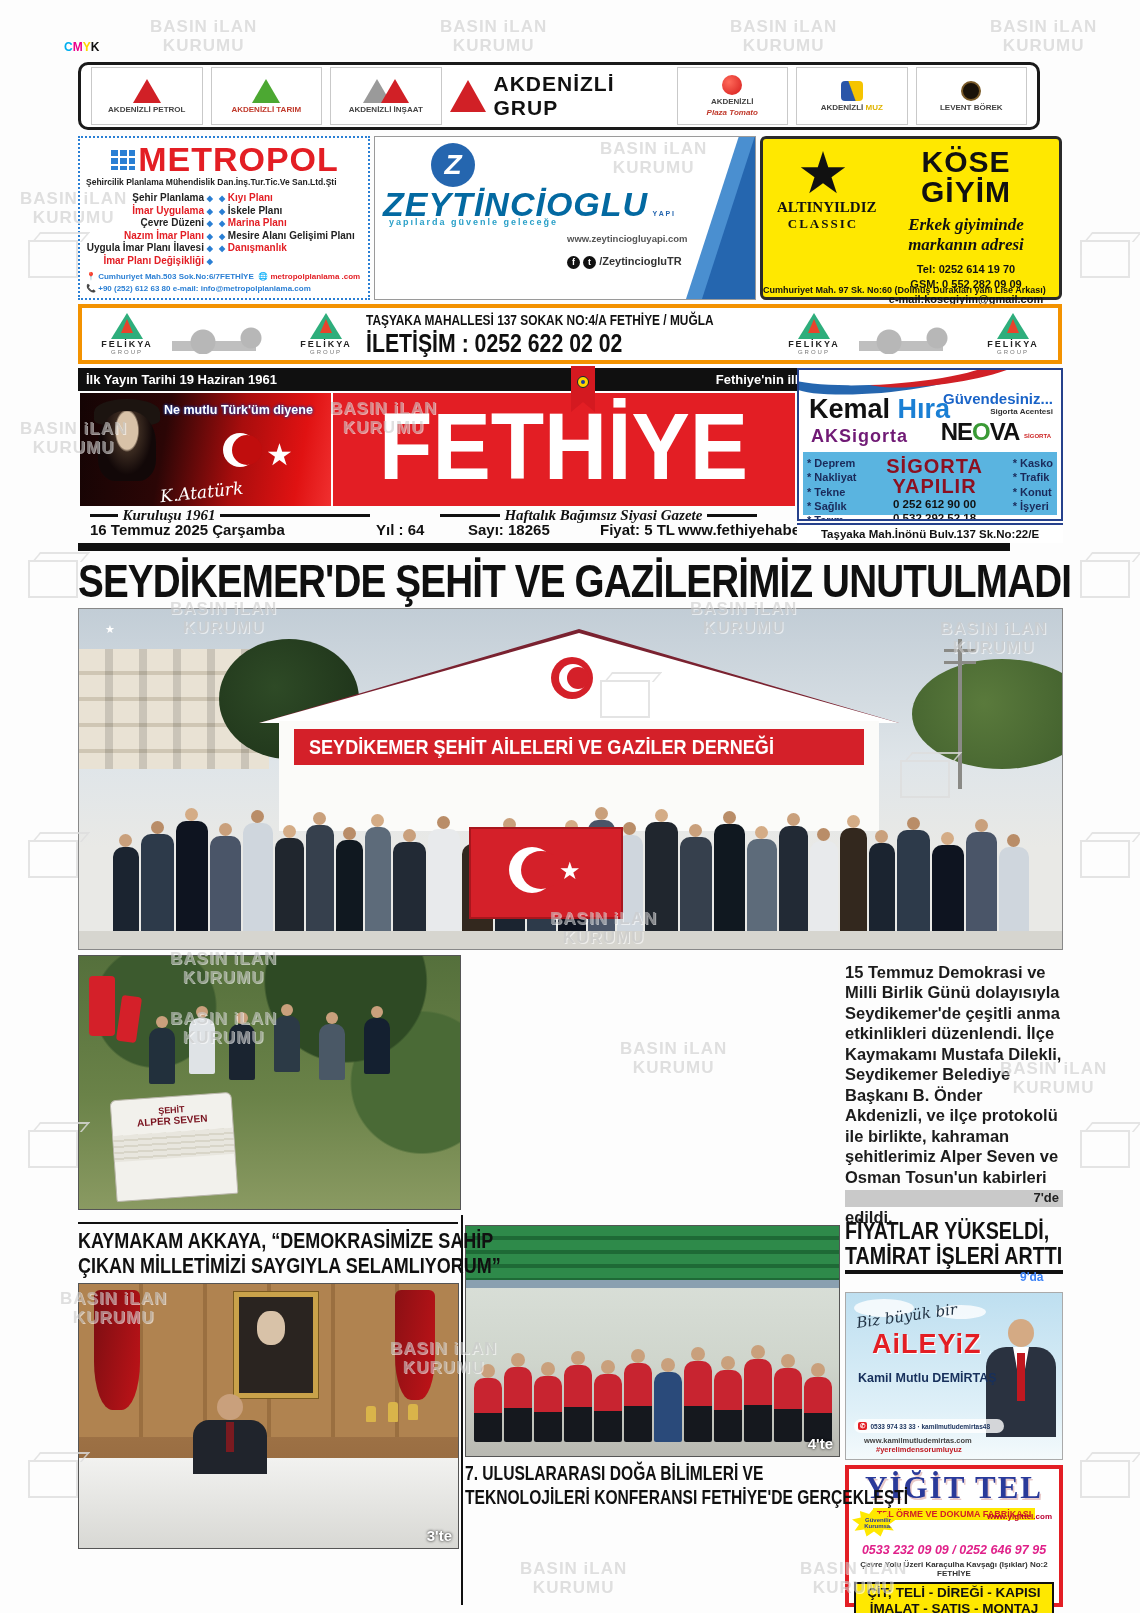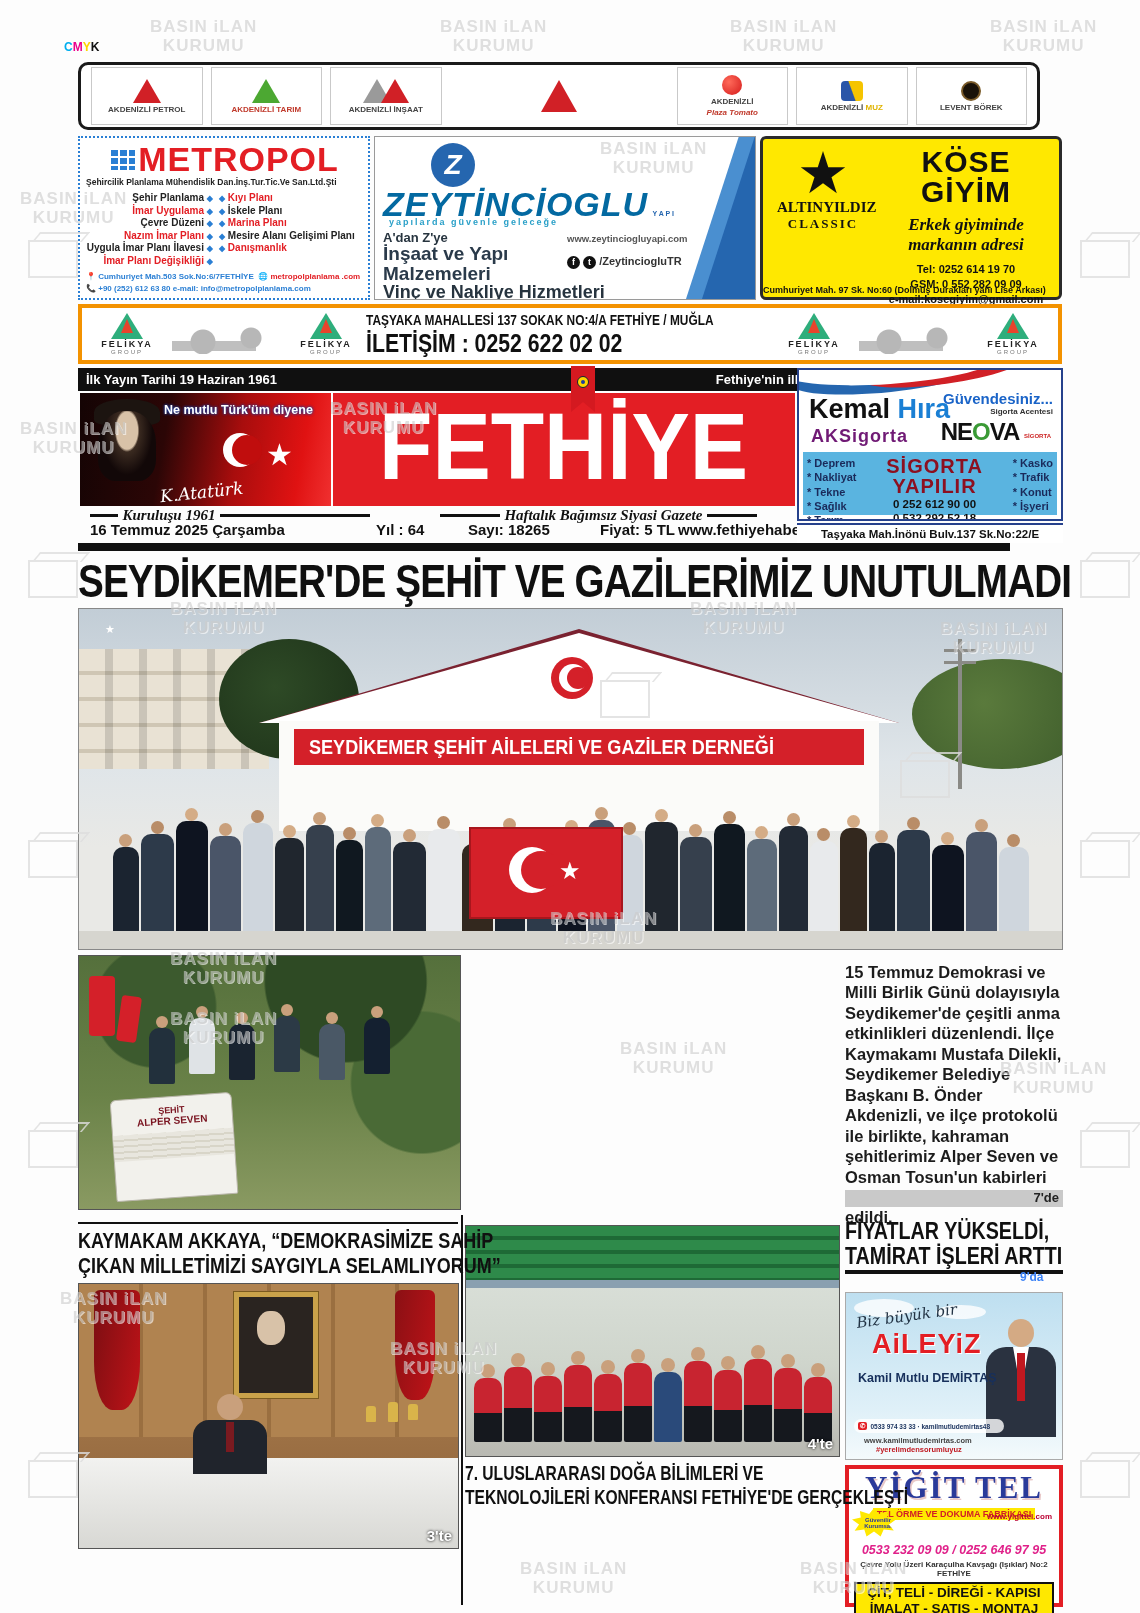--- a/index.html
+++ b/index.html
@@ -218,20 +218,21 @@
     <div class="logocell">
       <div style="display:flex">
         <div class="tri" style="border-bottom-color:#9a9a9a;margin-right:-10px;"></div>
         <div class="tri"></div>
       </div>
       <div class="lbl">AKDENİZLİ İNŞAAT</div>
     </div>
     <div class="logocell" style="flex:2 1 0;border:none;">
       <div style="display:flex;align-items:center;gap:8px;">
         <div class="tri" style="border-left-width:18px;border-right-width:18px;border-bottom-width:32px;"></div>
+        <div style="font-size:21px;font-weight:bold;color:#111;letter-spacing:1px;">AKDENİZLİ GRUP</div>
       </div>
     </div>
     <div class="logocell">
       <div style="width:20px;height:20px;border-radius:50%;background:radial-gradient(circle at 35% 35%,#ff6a5a,#d41a1a);"></div>
       <div class="lbl">AKDENİZLİ</div>
       <div class="lbl" style="color:#c0392b;font-style:italic;">Plaza Tomato</div>
     </div>
     <div class="logocell">
       <div style="width:22px;height:20px;background:linear-gradient(70deg,#2a56a8 48%,#f5c400 52%);border-radius:4px;"></div>
       <div class="lbl"><span>AKDENİZLİ</span> <span style="color:#e0b400">MUZ</span></div>
@@ -275,26 +276,20 @@
     <div class="z-band"></div>
     <div class="z-band2"></div>
     <div class="abs" style="left:56px;top:6px;">
         <div class="z-circle">Z</div>
       </div>
     <div class="abs" style="left:8px;top:52px;">
       <span class="z-name">ZEYTİNCİOGLU</span>
       <span style="font-size:7px;color:#2566af;font-weight:bold;">Y A P I</span>
     </div>
     <div class="abs z-slogan" style="left:14px;top:80px;">yapılarda güvenle geleceğe</div>
-    <div class="abs z-lines" style="left:8px;top:92px;">
-      <div style="font-size:13px;">A'dan Z'ye</div>
-      <div style="font-size:19px;color:#2a3a4a;">İnşaat ve Yapı</div>
-      <div style="font-size:19px;color:#2a3a4a;">Malzemeleri</div>
-      <div style="font-size:18px;">Vinç ve Nakliye Hizmetleri</div>
-    </div>
     <div class="abs" style="left:192px;top:96px;font-size:9.5px;color:#555;font-weight:bold;">www.zeytinciogluyapi.com</div>
     <div class="abs" style="left:192px;top:118px;font-size:11px;color:#333;font-weight:bold;">
       <span style="display:inline-block;width:13px;height:13px;border-radius:50%;background:#111;color:#fff;font-size:9px;text-align:center;line-height:13px;">f</span>
       <span style="display:inline-block;width:13px;height:13px;border-radius:50%;background:#111;color:#fff;font-size:9px;text-align:center;line-height:13px;">t</span>
       <span>/ZeytinciogluTR</span>
     </div>
   </div>
 
   <div id="kose" class="abs adbox">
     <div class="abs" style="left:14px;top:8px;width:92px;text-align:center;">

